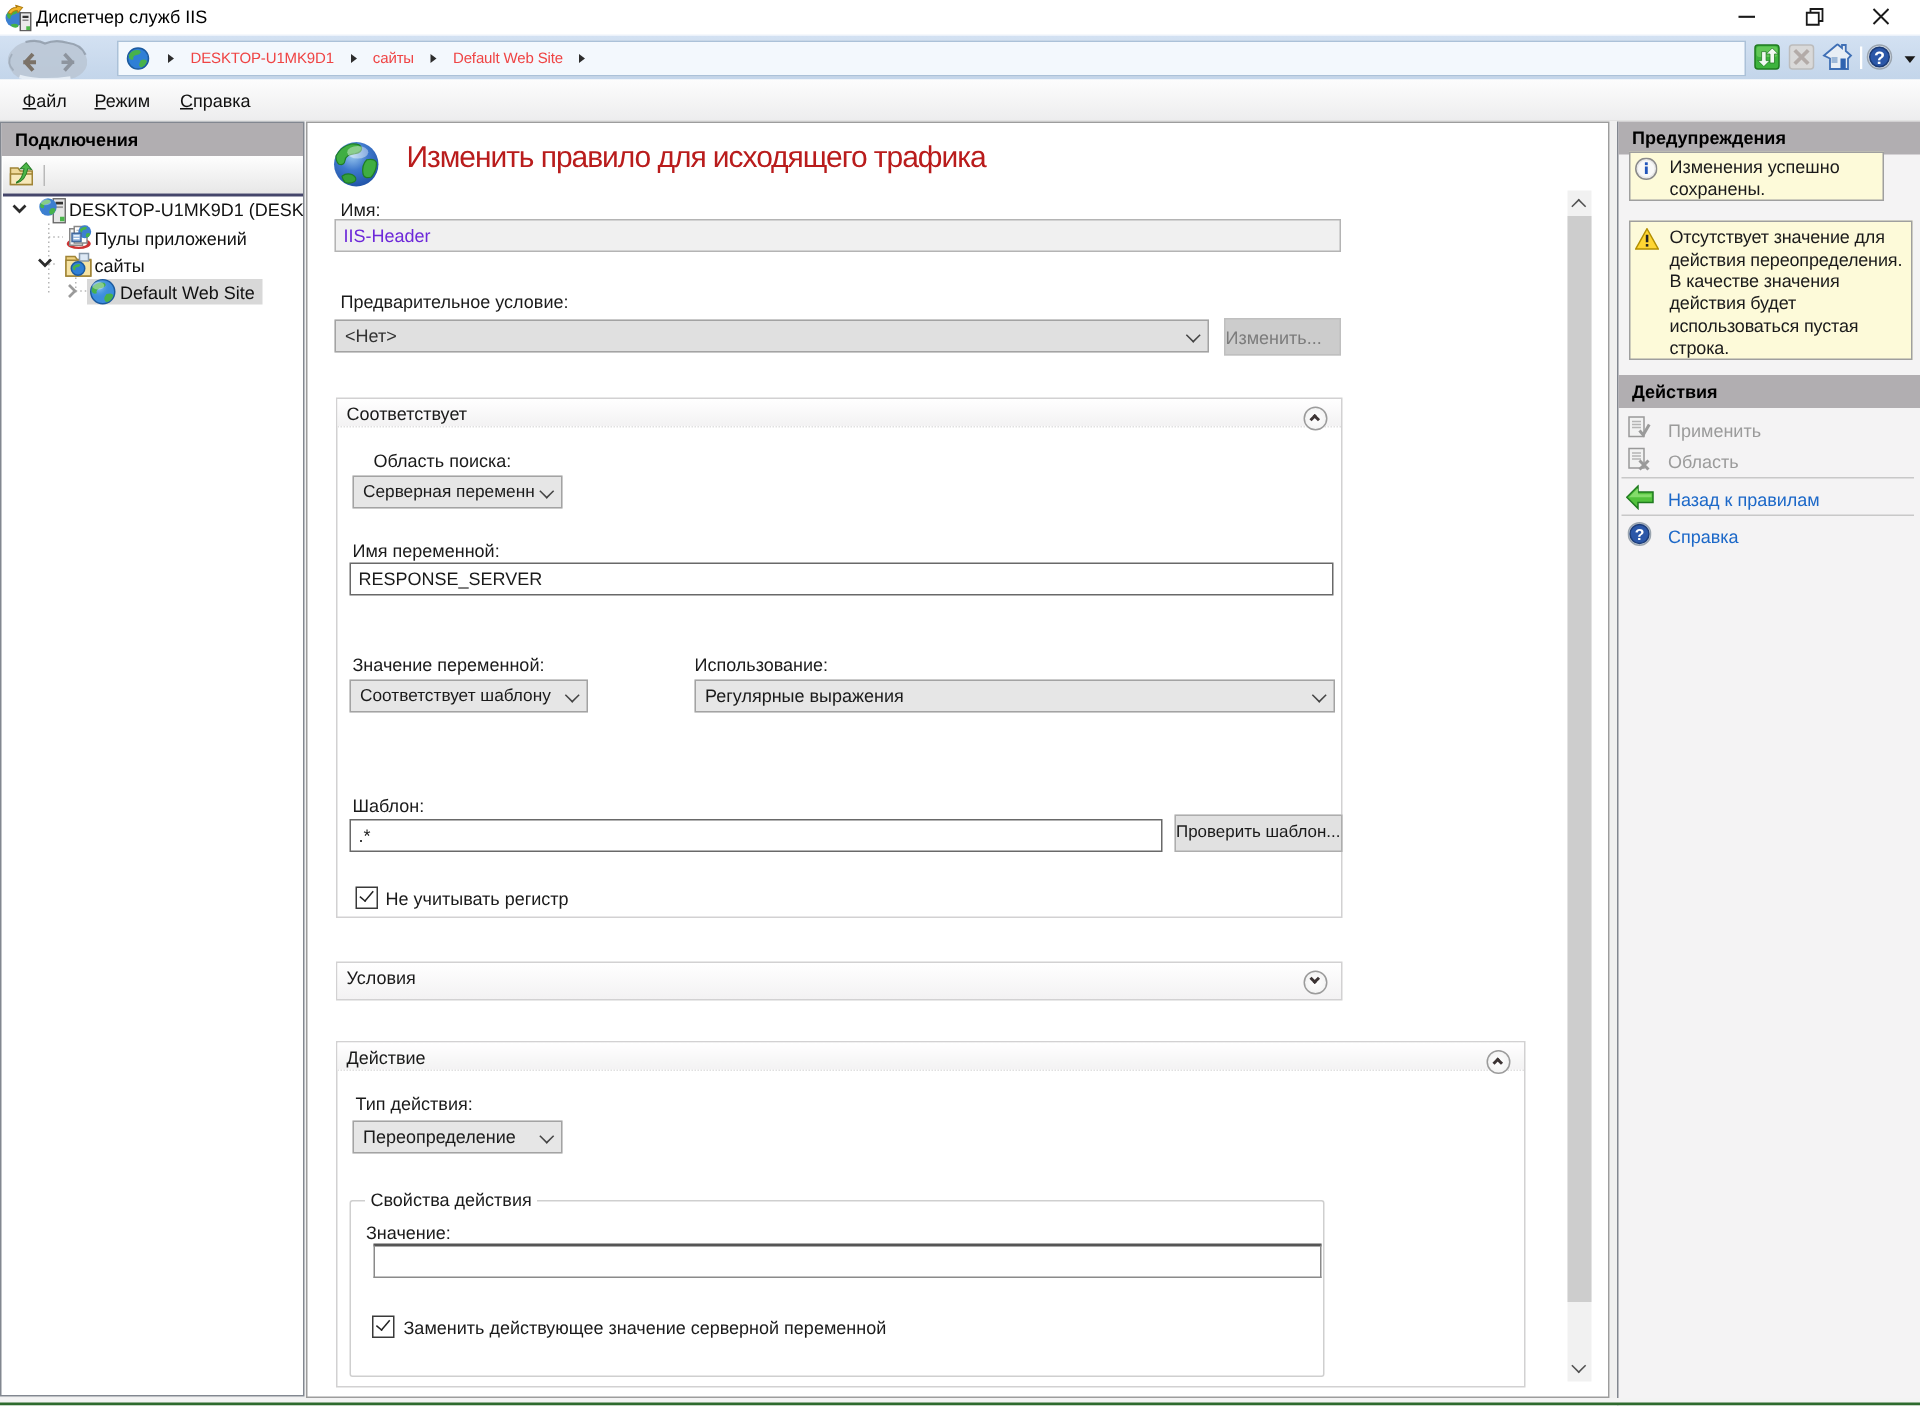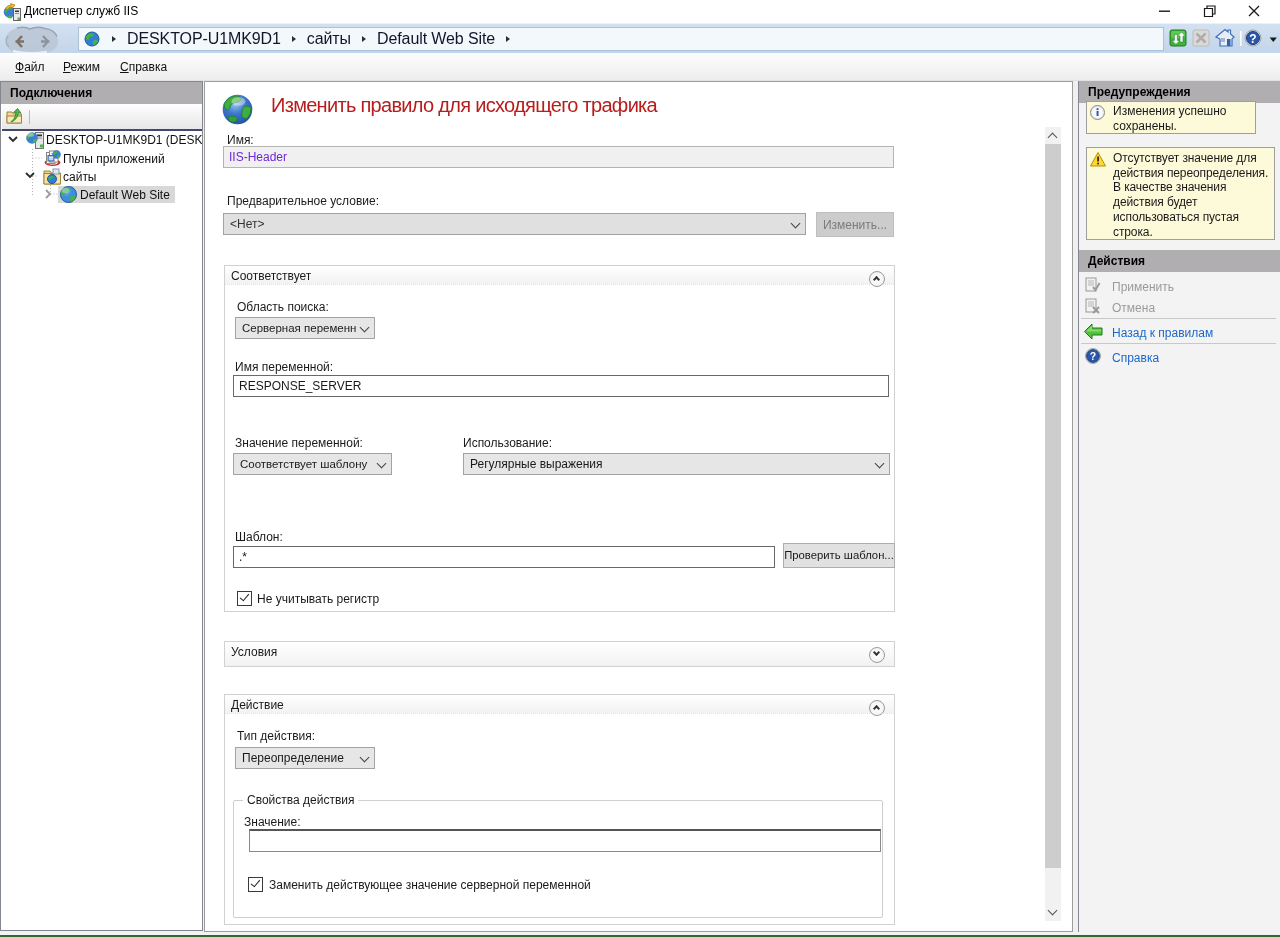--- a/index.html
+++ b/index.html
@@ -8,21 +8,21 @@
 .abs { position:absolute; }
 
 
 #titlebar { left:0; top:0; width:1280px; height:23px; background:#fff; }
 #titletext { left:24px; top:4px; font-size:12px; color:#000; }
 
 
 #addrbar { left:0; top:23px; width:1280px; height:30px; background:linear-gradient(#d3e1f2,#c3d5ea); border-top:1px solid #ebf1fa; }
 #crumbbox { left:78px; top:3px; width:1086px; height:24px; background:#f3f8fd; border:1px solid #abc1d8; display:flex; align-items:center; }
 .crumbsep { width:0; height:0; border-left:4.5px solid #2d2d2d; border-top:3.8px solid transparent; border-bottom:3.8px solid transparent; margin:0 11px; }
-.crumbtxt { font-size:16px; color:#0f172a; letter-spacing:-0.1px; }
+.crumbtxt { font-size:10px; color:#ef4444; letter-spacing:-0.1px; }
 
 
 #menubar { left:0; top:53px; width:1280px; height:28px; background:linear-gradient(#fdfdfd,#ededee); border-bottom:1px solid #e2e2e2; }
 .menuitem { position:absolute; top:7px; font-size:12px; color:#111; }
 .menuitem u { text-decoration:underline; }
 
 
 #leftpanel { left:0; top:81px; width:203px; height:850px; background:#fff; border:1px solid #828790; }
 #rightpanel { left:1078px; top:81px; width:202px; height:856px; background:#f4f3f4; border-left:1px solid #828790; }
 #centerpanel { left:204px; top:81px; width:869px; height:851px; background:#fff; border:1px solid #9d9d9d; }
@@ -32,21 +32,21 @@
 #lefttoolbar { left:1px; top:22px; width:200px; height:25px; background:linear-gradient(#fefefe,#e7e7e7); }
 #leftdivider { left:1px; top:47px; width:200px; height:2px; background:#45466b; }
 .toolsep { position:absolute; left:27px; top:6px; width:1px; height:14px; background:#b9b9b9; }
 
 
 .lbl { position:absolute; font-size:12px; color:#1a1a1a; white-space:nowrap; }
 .input { position:absolute; background:#fff; border:1px solid #696969; font-size:12px; padding:3px 0 0 5px; white-space:nowrap; }
 .input.disabled { background:#f0f0f0; border:1px solid #b4b4b4; color:#6d28d9; }
 .combo { position:absolute; background:#e6e6e6; border:1px solid #a3a3a3; font-size:12px; padding:3px 0 0 6px; white-space:nowrap; }
 .combo .chev { position:absolute; right:6px; top:8px; width:7px; height:7px; border-right:1.5px solid #444; border-bottom:1.5px solid #444; transform:translateY(-2px) rotate(45deg); }
-.btn { position:absolute; background:#e1e1e1; border:1px solid #adadad; font-size:12px; text-align:center; }
+.btn { position:absolute; background:#e1e1e1; border:1px solid #adadad; font-size:12px; text-align:left; }
 .btn.disabled { background:#cccccc; border:1px solid #bfbfbf; color:#7c7c7c; }
 
 
 .section { position:absolute; left:19px; border:1px solid #d2d1d2; background:#fff; }
 .sechead { height:19px; background:linear-gradient(#ffffff,#f3f2f3); border-bottom:1px dotted #e0e0e0; font-size:12px; padding:3px 0 0 6px; position:relative; }
 .circlechev { position:absolute; right:9px; top:4.5px; width:16px; height:16px; border-radius:50%; border:1px solid #9b9b9b; background:radial-gradient(#ffffff, #efefef); }
 .circlechev .c { position:absolute; left:4.2px; top:5.5px; width:5px; height:5px; border-left:2px solid #3c3434; border-top:2px solid #3c3434; transform:rotate(45deg); }
 .circlechev.down .c { top:2.5px; transform:rotate(225deg); }
 
 
@@ -256,21 +256,21 @@
   <div class="input disabled" style="left:18px;top:64px;width:671px;height:22px">IIS-Header</div>
 
   <div class="lbl" style="left:22px;top:112px">Предварительное условие:</div>
   <div class="combo" style="left:18px;top:131px;width:583px;height:22px;background:#e0e0e0;color:#333"><span>&lt;Нет&gt;</span><span class="chev"></span></div>
   <div class="btn disabled" style="left:611px;top:130px;width:78px;height:25px;padding-top:5px">Изменить...</div>
 
   <div class="section" style="top:183px;width:671px;height:347px">
     <div class="sechead">Соответствует<span class="circlechev">
           <span class="c"></span>
         </span></div>
-    <div class="lbl" style="left:12px;top:34px">Область поиска:</div>
+    <div class="lbl" style="left:24px;top:34px">Область поиска:</div>
     <div class="combo" style="left:10px;top:51px;width:140px;height:22px;overflow:hidden;font-size:11.5px;padding-top:4px">Серверная переменн<span class="chev"></span></div>
     <div class="lbl" style="left:10px;top:94px">Имя переменной:</div>
     <div class="input" style="left:8px;top:109px;width:656px;height:22px">RESPONSE_SERVER</div>
     <div class="lbl" style="left:10px;top:170px">Значение переменной:</div>
     <div class="lbl" style="left:238px;top:170px">Использование:</div>
     <div class="combo" style="left:8px;top:187px;width:159px;height:22px;overflow:hidden;font-size:11.5px;padding-top:4px">Соответствует шаблону<span class="chev"></span></div>
     <div class="combo" style="left:238px;top:187px;width:427px;height:22px">Регулярные выражения<span class="chev"></span></div>
     <div class="lbl" style="left:10px;top:264px">Шаблон:</div>
     <div class="input" style="left:8px;top:280px;width:542px;height:22px">.*</div>
     <div class="btn" style="left:558px;top:277px;width:112px;height:25px;padding-top:5px;font-size:11.3px;white-space:nowrap">Проверить шаблон...</div>
@@ -279,21 +279,21 @@
       </div>
     <div class="lbl" style="left:32px;top:326px">Не учитывать регистр</div>
   </div>
 
   <div class="section" style="top:559px;width:671px;height:26px">
     <div class="sechead" style="border-bottom:none;height:24px">Условия<span class="circlechev down" style="top:4.5px">
           <span class="c"></span>
         </span></div>
   </div>
 
-  <div class="section" style="top:612px;width:671px;height:231px">
+  <div class="section" style="top:612px;width:793px;height:231px">
     <div class="sechead">Действие<span class="circlechev">
           <span class="c"></span>
         </span></div>
     <div class="lbl" style="left:12px;top:34px">Тип действия:</div>
     <div class="combo" style="left:10px;top:52px;width:140px;height:22px">Переопределение<span class="chev"></span></div>
     <fieldset style="position:absolute;left:8px;top:98px;width:650px;height:125px;border:1px solid #cfcfcf;border-radius:2px;padding:0">
       <legend style="font-size:12px;margin-left:9px;padding:0 4px">Свойства действия</legend>
     </fieldset>
     <div class="lbl" style="left:19px;top:120px">Значение:</div>
     <div class="input" style="left:24px;top:134px;width:632px;height:23px;border:1px solid #8a8a8a;border-top:2px solid #555"></div>
@@ -343,21 +343,21 @@
   <div class="actrow adis" style="left:33px;top:199px">Применить</div>
   <svg class="abs" style="left:6px;top:217px" width="16" height="16" viewBox="0 0 16 16">
     <rect x="1" y="1" width="10" height="13" fill="#f2f2f2" stroke="#999"></rect>
     <g stroke="#b5b5b5">
         <line x1="3" y1="4" x2="9" y2="4"></line>
         <line x1="3" y1="6" x2="9" y2="6"></line>
         <line x1="3" y1="8" x2="9" y2="8"></line>
       </g>
     <path d="M8 9 l6 6 m0 -6 l-6 6" stroke="#9a9a9a" stroke-width="2" fill="none"></path>
   </svg>
-  <div class="actrow adis" style="left:33px;top:220px">Отмена</div>
+  <div class="actrow adis" style="left:33px;top:220px">Область</div>
   <div class="rsep" style="top:237px"></div>
   <svg class="abs" style="left:5px;top:242px" width="19" height="17" viewBox="0 0 19 17">
     <path d="M8 1 v4 h10 v7 h-10 v4 l-7.5 -7.5 z" fill="#52c23c" stroke="#1f7a1f" stroke-width="1"></path>
     <path d="M8 2.5 v4 h9 v2 h-15 z" fill="#8adf70" opacity="0.9"></path>
   </svg>
   <div class="actrow alink" style="left:33px;top:245px">Назад к правилам</div>
   <div class="rsep" style="top:262px"></div>
   <svg class="abs" style="left:6px;top:267px" width="16" height="16" viewBox="0 0 16 16">
     <circle cx="8" cy="8" r="7.5" fill="#d5dce4" stroke="#9aa4af"></circle>
     <circle cx="8" cy="8" r="6.3" fill="#2b57a8" stroke="#1c3c78"></circle>

